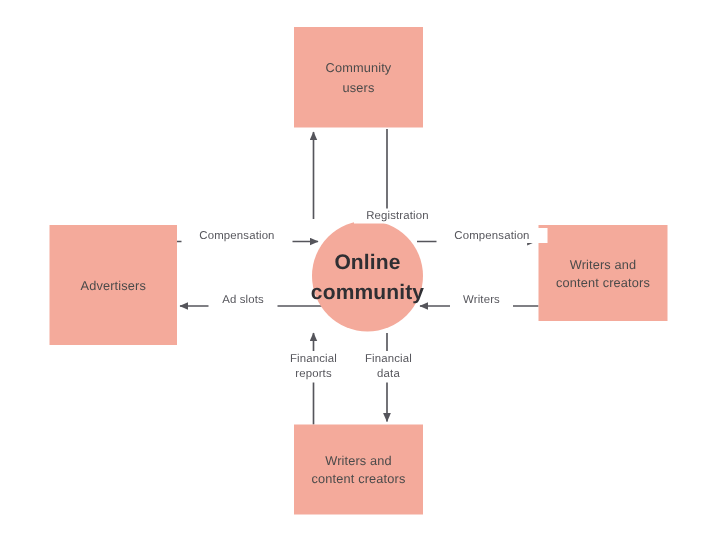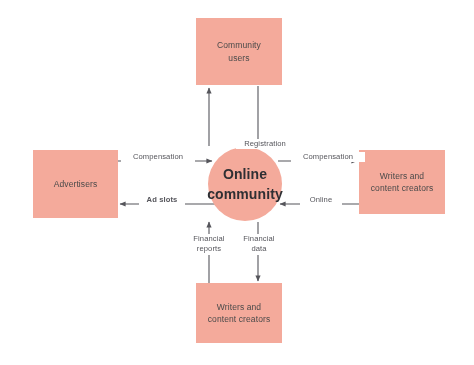--- a/index.html
+++ b/index.html
@@ -40,21 +40,21 @@
     color: #2f2f33;
     font-size: 14px;
     font-weight: bold;
     line-height: 1.45;
     letter-spacing: 0.1px;
     box-sizing: border-box;
   }
   
   #box-top    { left: 196px; top: 18px;  width: 86px; height: 67px; }
   
-  #box-left   { left: 33px;  top: 150px; width: 85px; height: 68px; }
+  #box-left   { left: 33px;  top: 150px; width: 85px; height: 80px; }
   
   #box-right  { left: 359px; top: 150px; width: 86px; height: 64px; }
   
   #box-bottom { left: 196px; top: 283px; width: 86px; height: 60px; }
   
   #circle-center { left: 208px; top: 147px; width: 74px; height: 74px; }
 
   .edge-svg {
     position: absolute;
     left: 0;
@@ -82,21 +82,21 @@
     box-sizing: border-box;
   }
   
   #label-info-tools    { left: 186px; top: 108px; width: 44px; }
   #label-registration  { left: 236px; top: 108px; width: 58px; margin-top: 31px; }
   
   #label-fin-reports   { left: 186px; top: 234px; width: 46px; }
   #label-fin-data      { left: 236px; top: 234px; width: 46px; }
   
   #label-compensation-l { left: 121px; top: 152px; width: 74px; }
-  #label-ad-slots       { left: 139px; top: 195px; width: 46px; font-weight: bold; }
+  #label-ad-slots       { left: 139px; top: 195px; width: 46px; }
   
   #label-compensation-r { left: 291px; top: 152px; width: 74px; }
   #label-content        { left: 300px; top: 195px; width: 42px; }
 </style>
 </head>
 <body>
 
 <div id="canvas">
 
   <svg class="edge-svg" viewBox="0 0 474 365">
@@ -139,21 +139,21 @@
 
 
   <div class="edge-label" id="label-registration">Registration</div>
 
   <div class="edge-label" id="label-compensation-l">Compensation</div>
 
   <div class="edge-label" id="label-ad-slots">Ad slots</div>
 
   <div class="edge-label" id="label-compensation-r">Compensation</div>
 
-  <div class="edge-label" id="label-content">Online</div>
+  <div class="edge-label" id="label-content">Writers</div>
 
   <div class="edge-label" id="label-fin-reports">Financial
 reports</div>
 
   <div class="edge-label" id="label-fin-data">Financial
 data</div>
 
 </div>
 
 </body></html>

